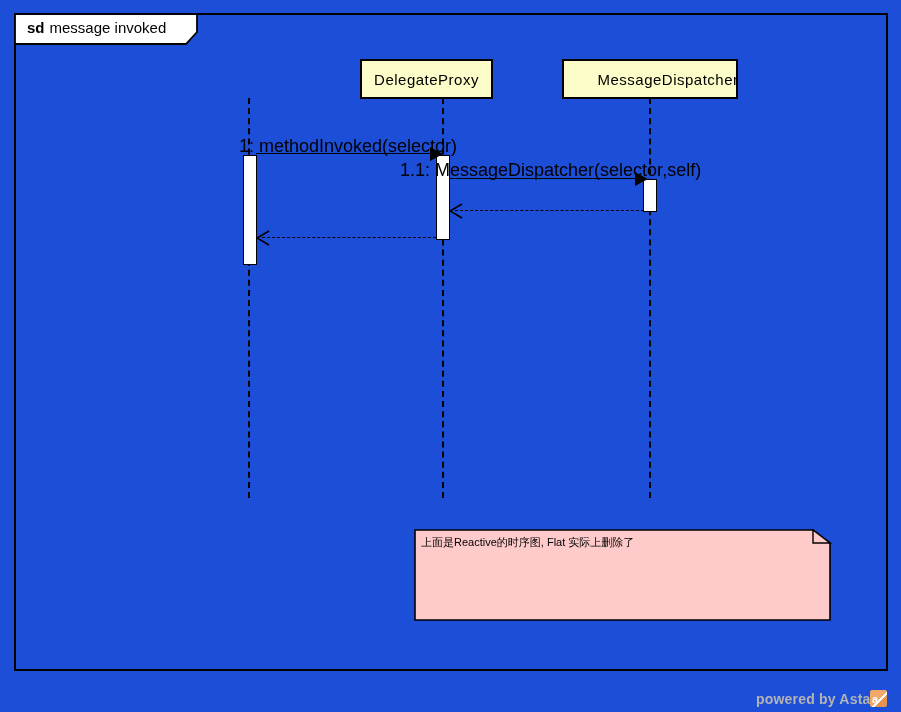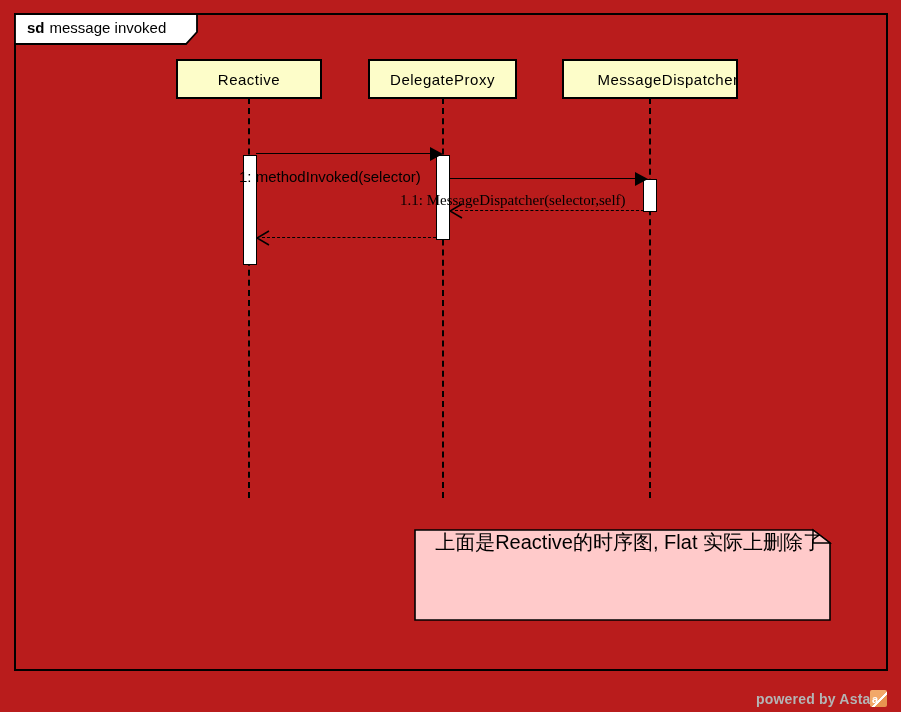--- a/index.html
+++ b/index.html
@@ -1,36 +1,36 @@
 <!DOCTYPE html>
 <html><head>
 <meta charset="utf-8">
 <style>
   html, body { margin: 0; padding: 0; background: #ffffff; }
   body { font-family: "Liberation Sans", "DejaVu Sans", sans-serif; color: #000; }
-  .canvas { position: relative; width: 901px; height: 712px; background: #b91c1c; overflow: hidden; text-align: right; }
+  .canvas { position: relative; width: 901px; height: 712px; background: #1d4ed8; overflow: hidden; }
 
   .frame {
     position: absolute; left: 14px; top: 13px; width: 874px; height: 658px;
     border: 2px solid #000; box-sizing: border-box; background: transparent;
   }
   .frame-label-svg { position: absolute; left: 14px; top: 13px; }
   .frame-label-text {
     position: absolute; left: 27px; top: 19px; font-size: 15px; white-space: nowrap;
   }
   .frame-label-text .kw { font-weight: bold; margin-right: 5px; }
 
   .head {
     position: absolute; top: 59px; height: 40px; box-sizing: border-box;
     background: #FDFDC9; border: 2.5px solid #000;
     display: flex; align-items: center; justify-content: center;
     font-size: 15px; letter-spacing: 0.5px;
   }
   .head-reactive { left: 176px; width: 146px; }
-  .head-delegateproxy { left: 368px; width: 149px; }
+  .head-delegateproxy { left: 360px; width: 133px; }
   .head-messagedispatcher { left: 562px; width: 176px; padding-left: 36px; }
 
   .lifeline {
     position: absolute; top: 98px; height: 400px; width: 0;
     border-left: 2px dashed #000;
   }
   .ll-reactive { left: 248px; }
   .ll-delegateproxy { left: 442px; }
   .ll-messagedispatcher { left: 649px; }
 
@@ -54,28 +54,28 @@
     border-top: 7px solid transparent; border-bottom: 7px solid transparent;
     border-left: 13px solid #000;
   }
   .head-msg1 { left: 430px; top: 147px; }
   .head-msg11 { left: 635px; top: 172px; }
 
   .arrow-open { position: absolute; }
   .head-ret1 { left: 449px; top: 203px; }
   .head-ret2 { left: 256px; top: 230px; }
 
-  .msg-label { position: absolute; font-size: 15px; white-space: nowrap; margin-top: 32px; }
+  .msg-label { position: absolute; font-size: 18px; white-space: nowrap; }
   .label-msg1 { left: 239px; top: 136px; }
-  .label-msg11 { left: 400px; top: 160px; font-family: Liberation Serif, serif; }
+  .label-msg11 { left: 400px; top: 160px; }
 
   .note-svg { position: absolute; left: 414px; top: 528px; }
   .note-text {
     position: absolute; left: 421px; top: 533px; width: 402px;
-    font-size: 20px; line-height: 19px; white-space: nowrap;
+    font-size: 11px; line-height: 19px; white-space: nowrap;
   }
 
   .watermark {
     position: absolute; left: 756px; top: 691px; font-size: 14px;
     font-weight: bold; color: #B4B4B4; letter-spacing: 0.2px;
   }
   .wm-logo {
     position: absolute; left: 870px; top: 690px; width: 17px; height: 17px;
     background: linear-gradient(135deg, #F2A869 55%, #ffffff 55%, #ffffff 63%, #E89450 63%);
     color: #ffffff; font-size: 11px; font-weight: bold;
@@ -94,23 +94,20 @@
     <polygon points="1,1 183,1 183,19 172,31 1,31" fill="#ffffff" stroke="#000000" stroke-width="1.8"></polygon>
   </svg>
   <div class="frame-label-text">
     <span class="kw">sd</span><span>message invoked</span>
   </div>
 
   <div class="lifeline ll-reactive"></div>
   <div class="lifeline ll-delegateproxy"></div>
   <div class="lifeline ll-messagedispatcher"></div>
 
-  <div class="head head-reactive">
-    <span>Reactive</span>
-  </div>
   <div class="head head-delegateproxy">
     <span>DelegateProxy</span>
   </div>
   <div class="head head-messagedispatcher">
     <span>MessageDispatcher</span>
   </div>
 
   <div class="activation act-reactive"></div>
   <div class="activation act-delegateproxy"></div>
   <div class="activation act-messagedispatcher"></div>

